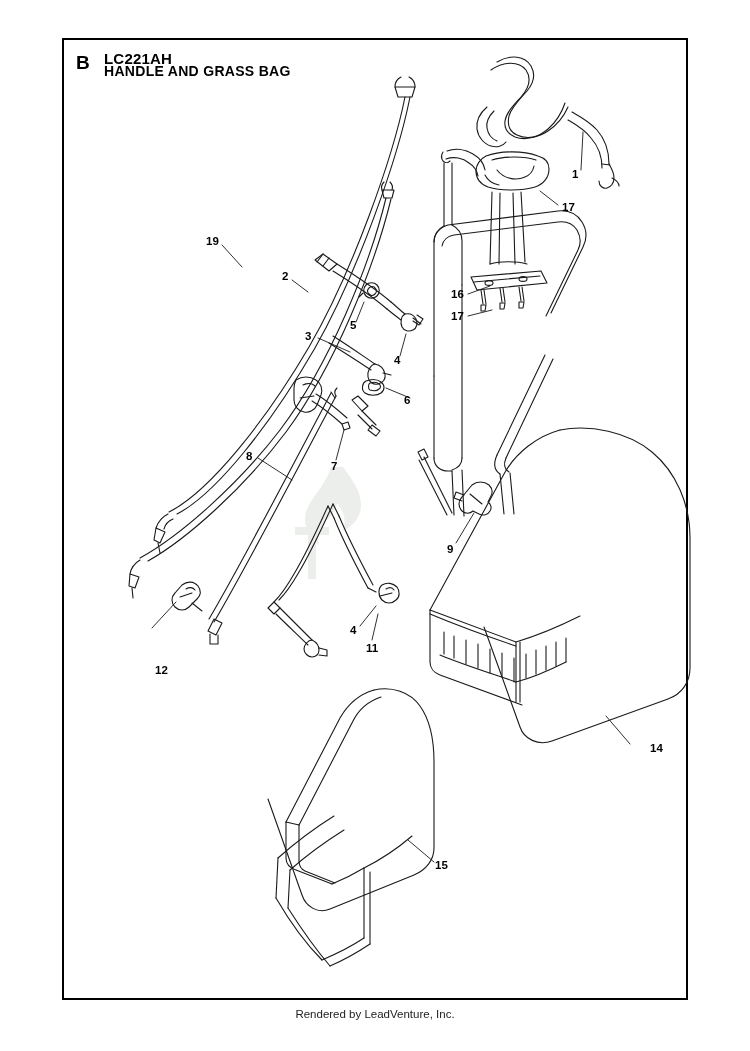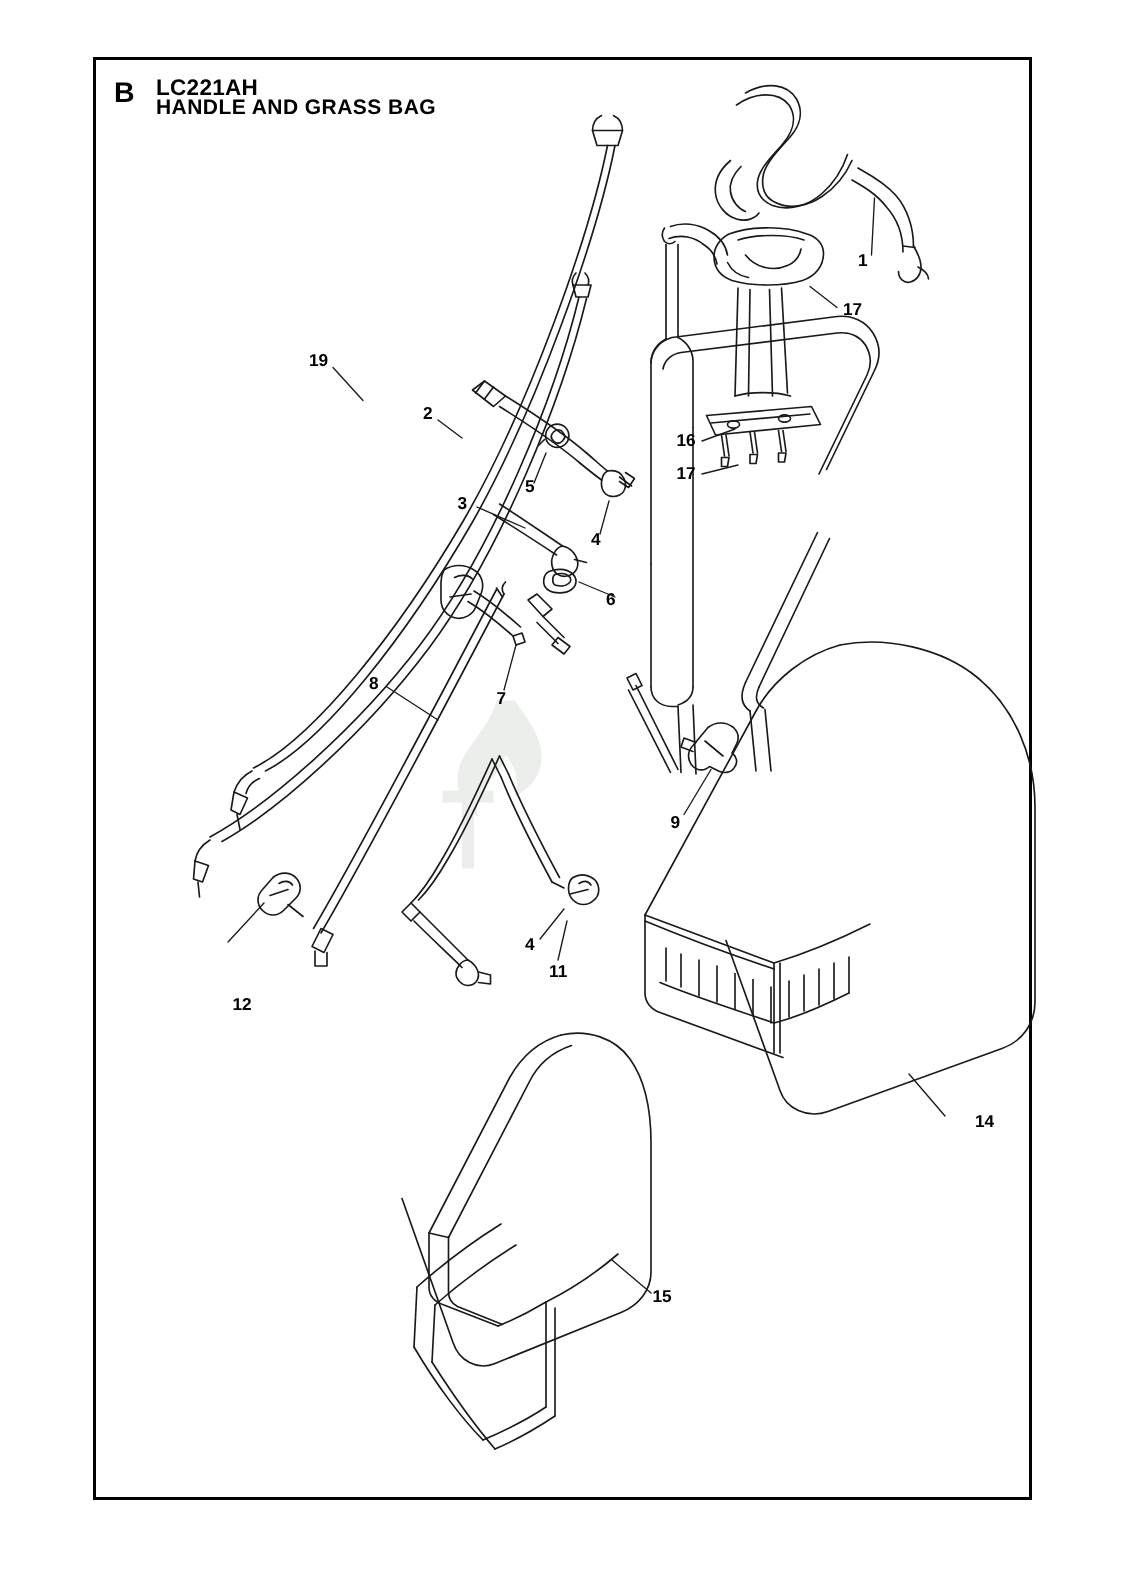--- a/index.html
+++ b/index.html
@@ -391,13 +391,14 @@
   <div class="callout" style="left:350px; top:624px;">4</div>
   <div class="callout" style="left:366px; top:642px;">11</div>
   <div class="callout" style="left:155px; top:627px;margin-top:37px;">12</div>
   <div class="callout" style="left:562px; top:201px;">17</div>
   <div class="callout" style="left:630px; top:742px;margin-left:20px;">14</div>
   <div class="callout" style="left:435px; top:859px;">15</div>
   <div class="callout" style="left:451px; top:288px;">16</div>
   <div class="callout" style="left:451px; top:310px;">17</div>
   <div class="callout" style="left:206px; top:235px;">19</div>
 
+  <div class="footer">Rendered by LeadVenture, Inc.</div>
 </div>
 
 </body></html>

